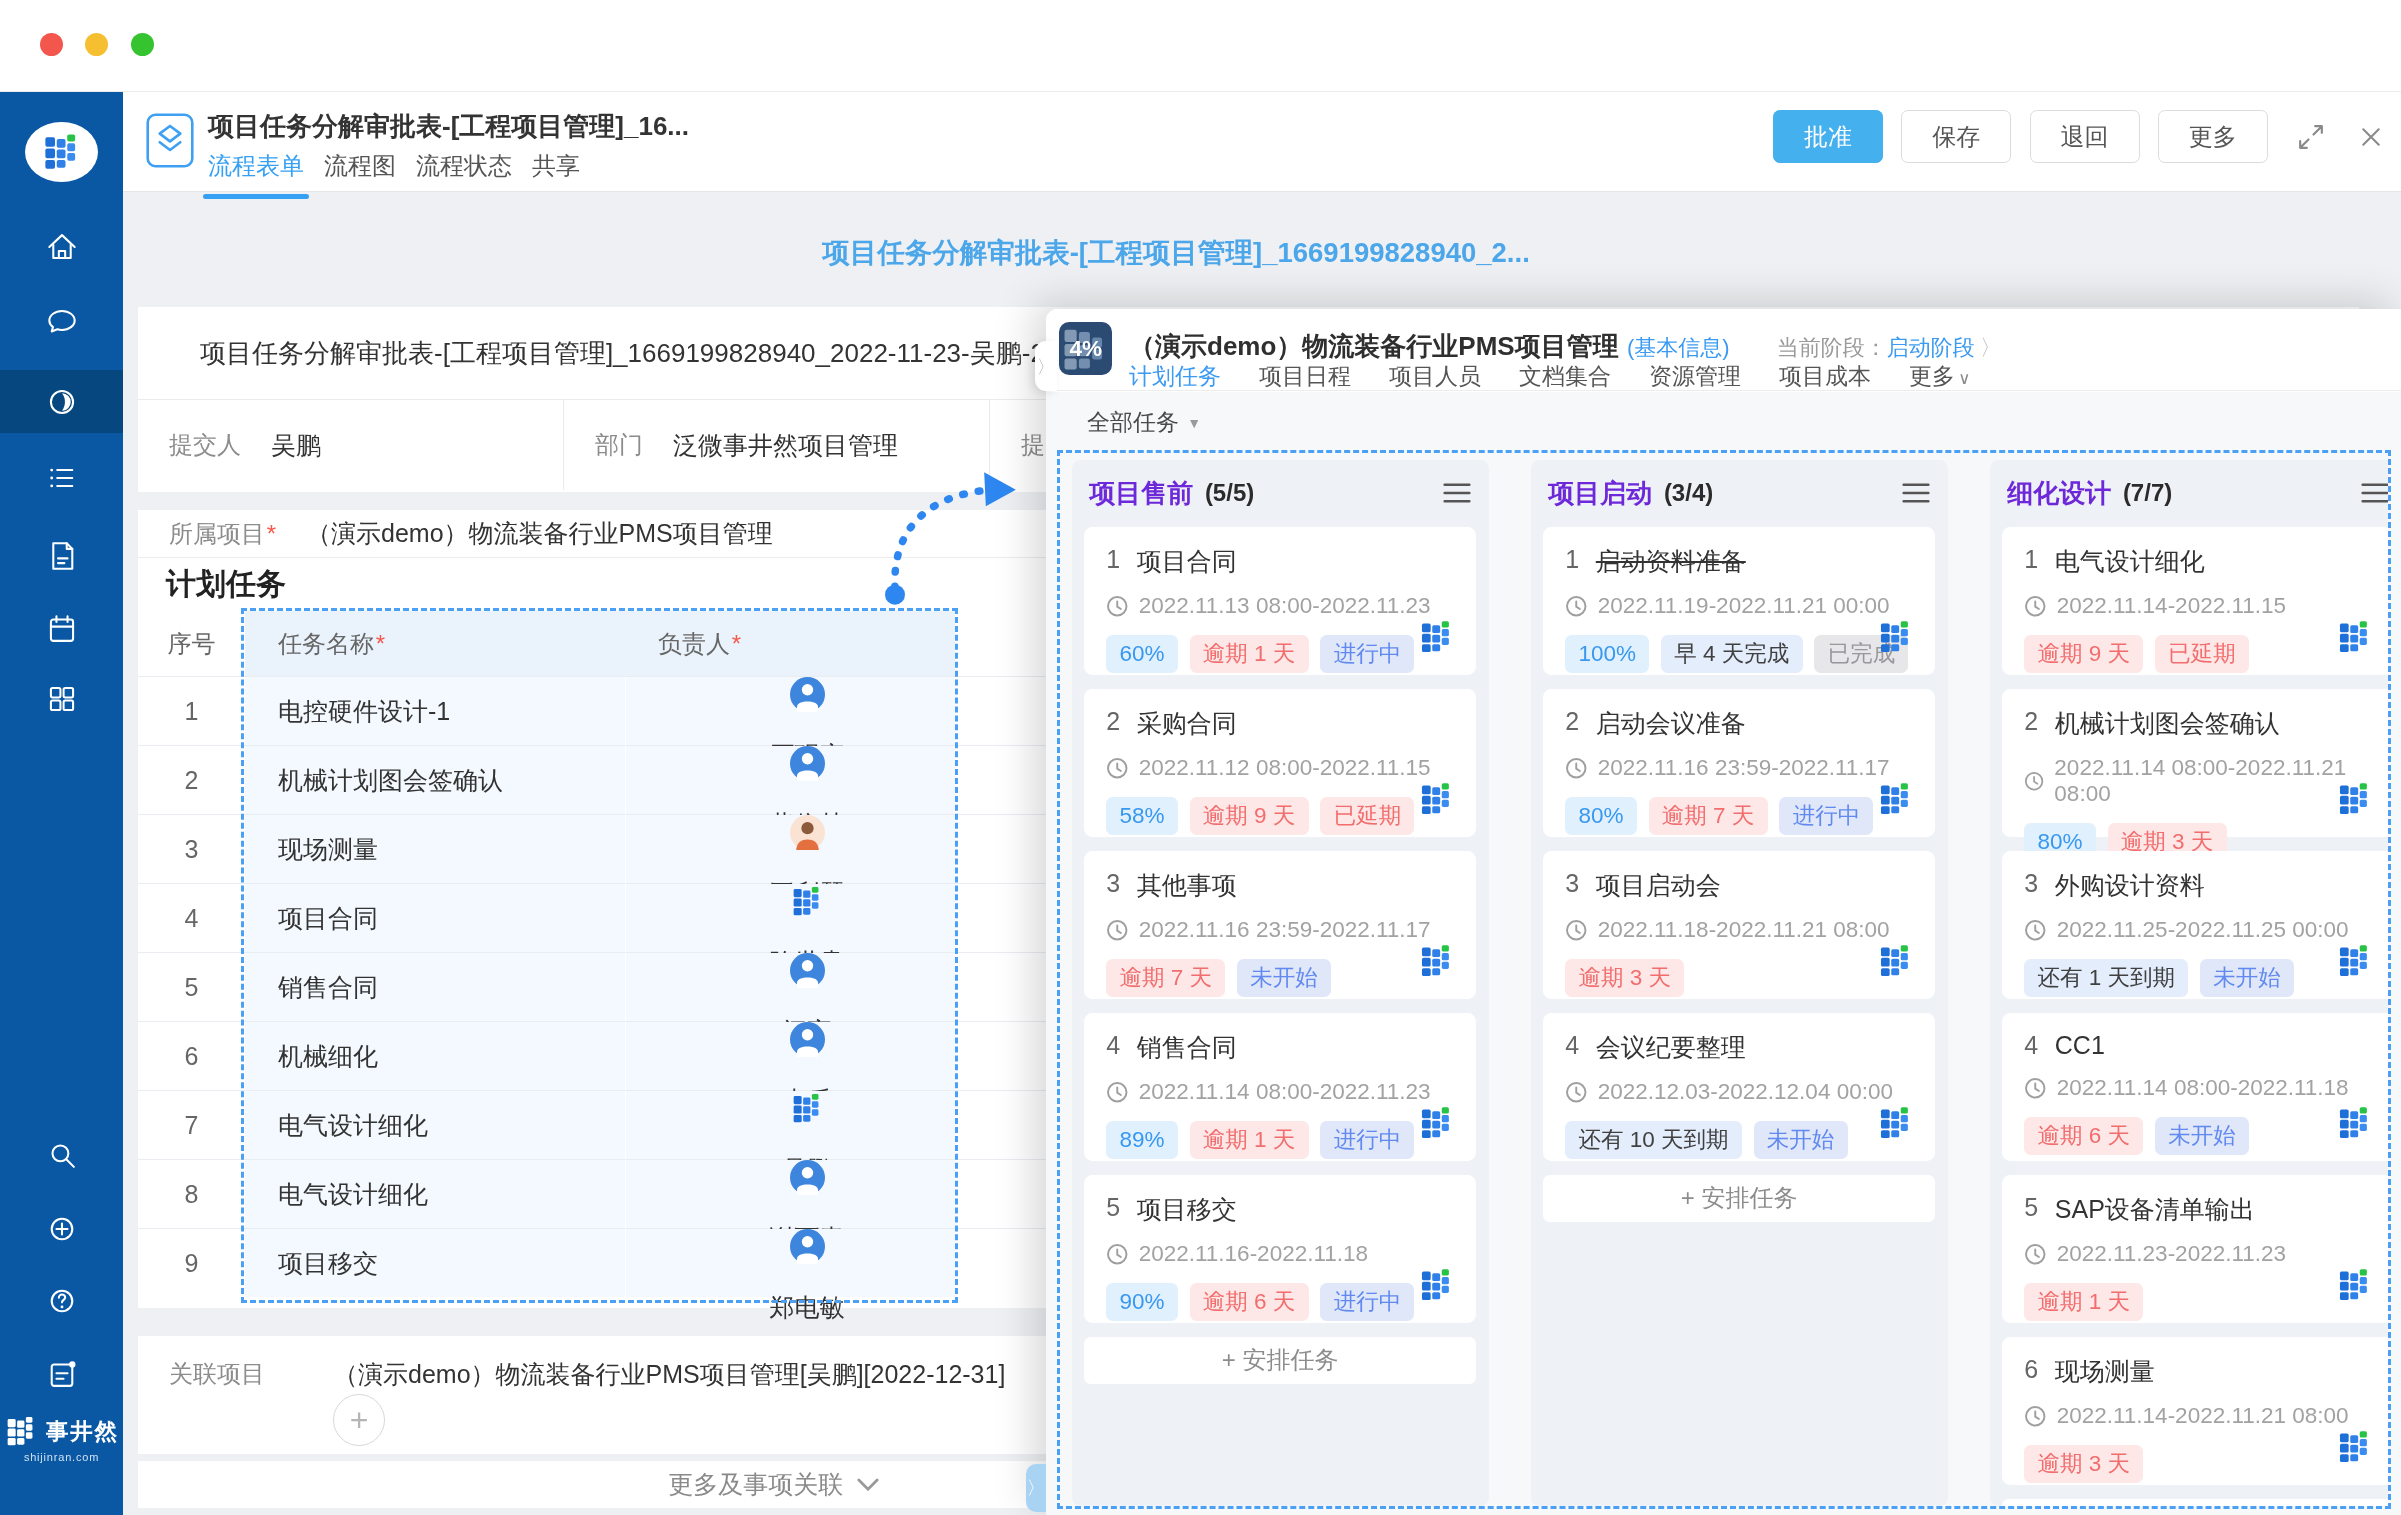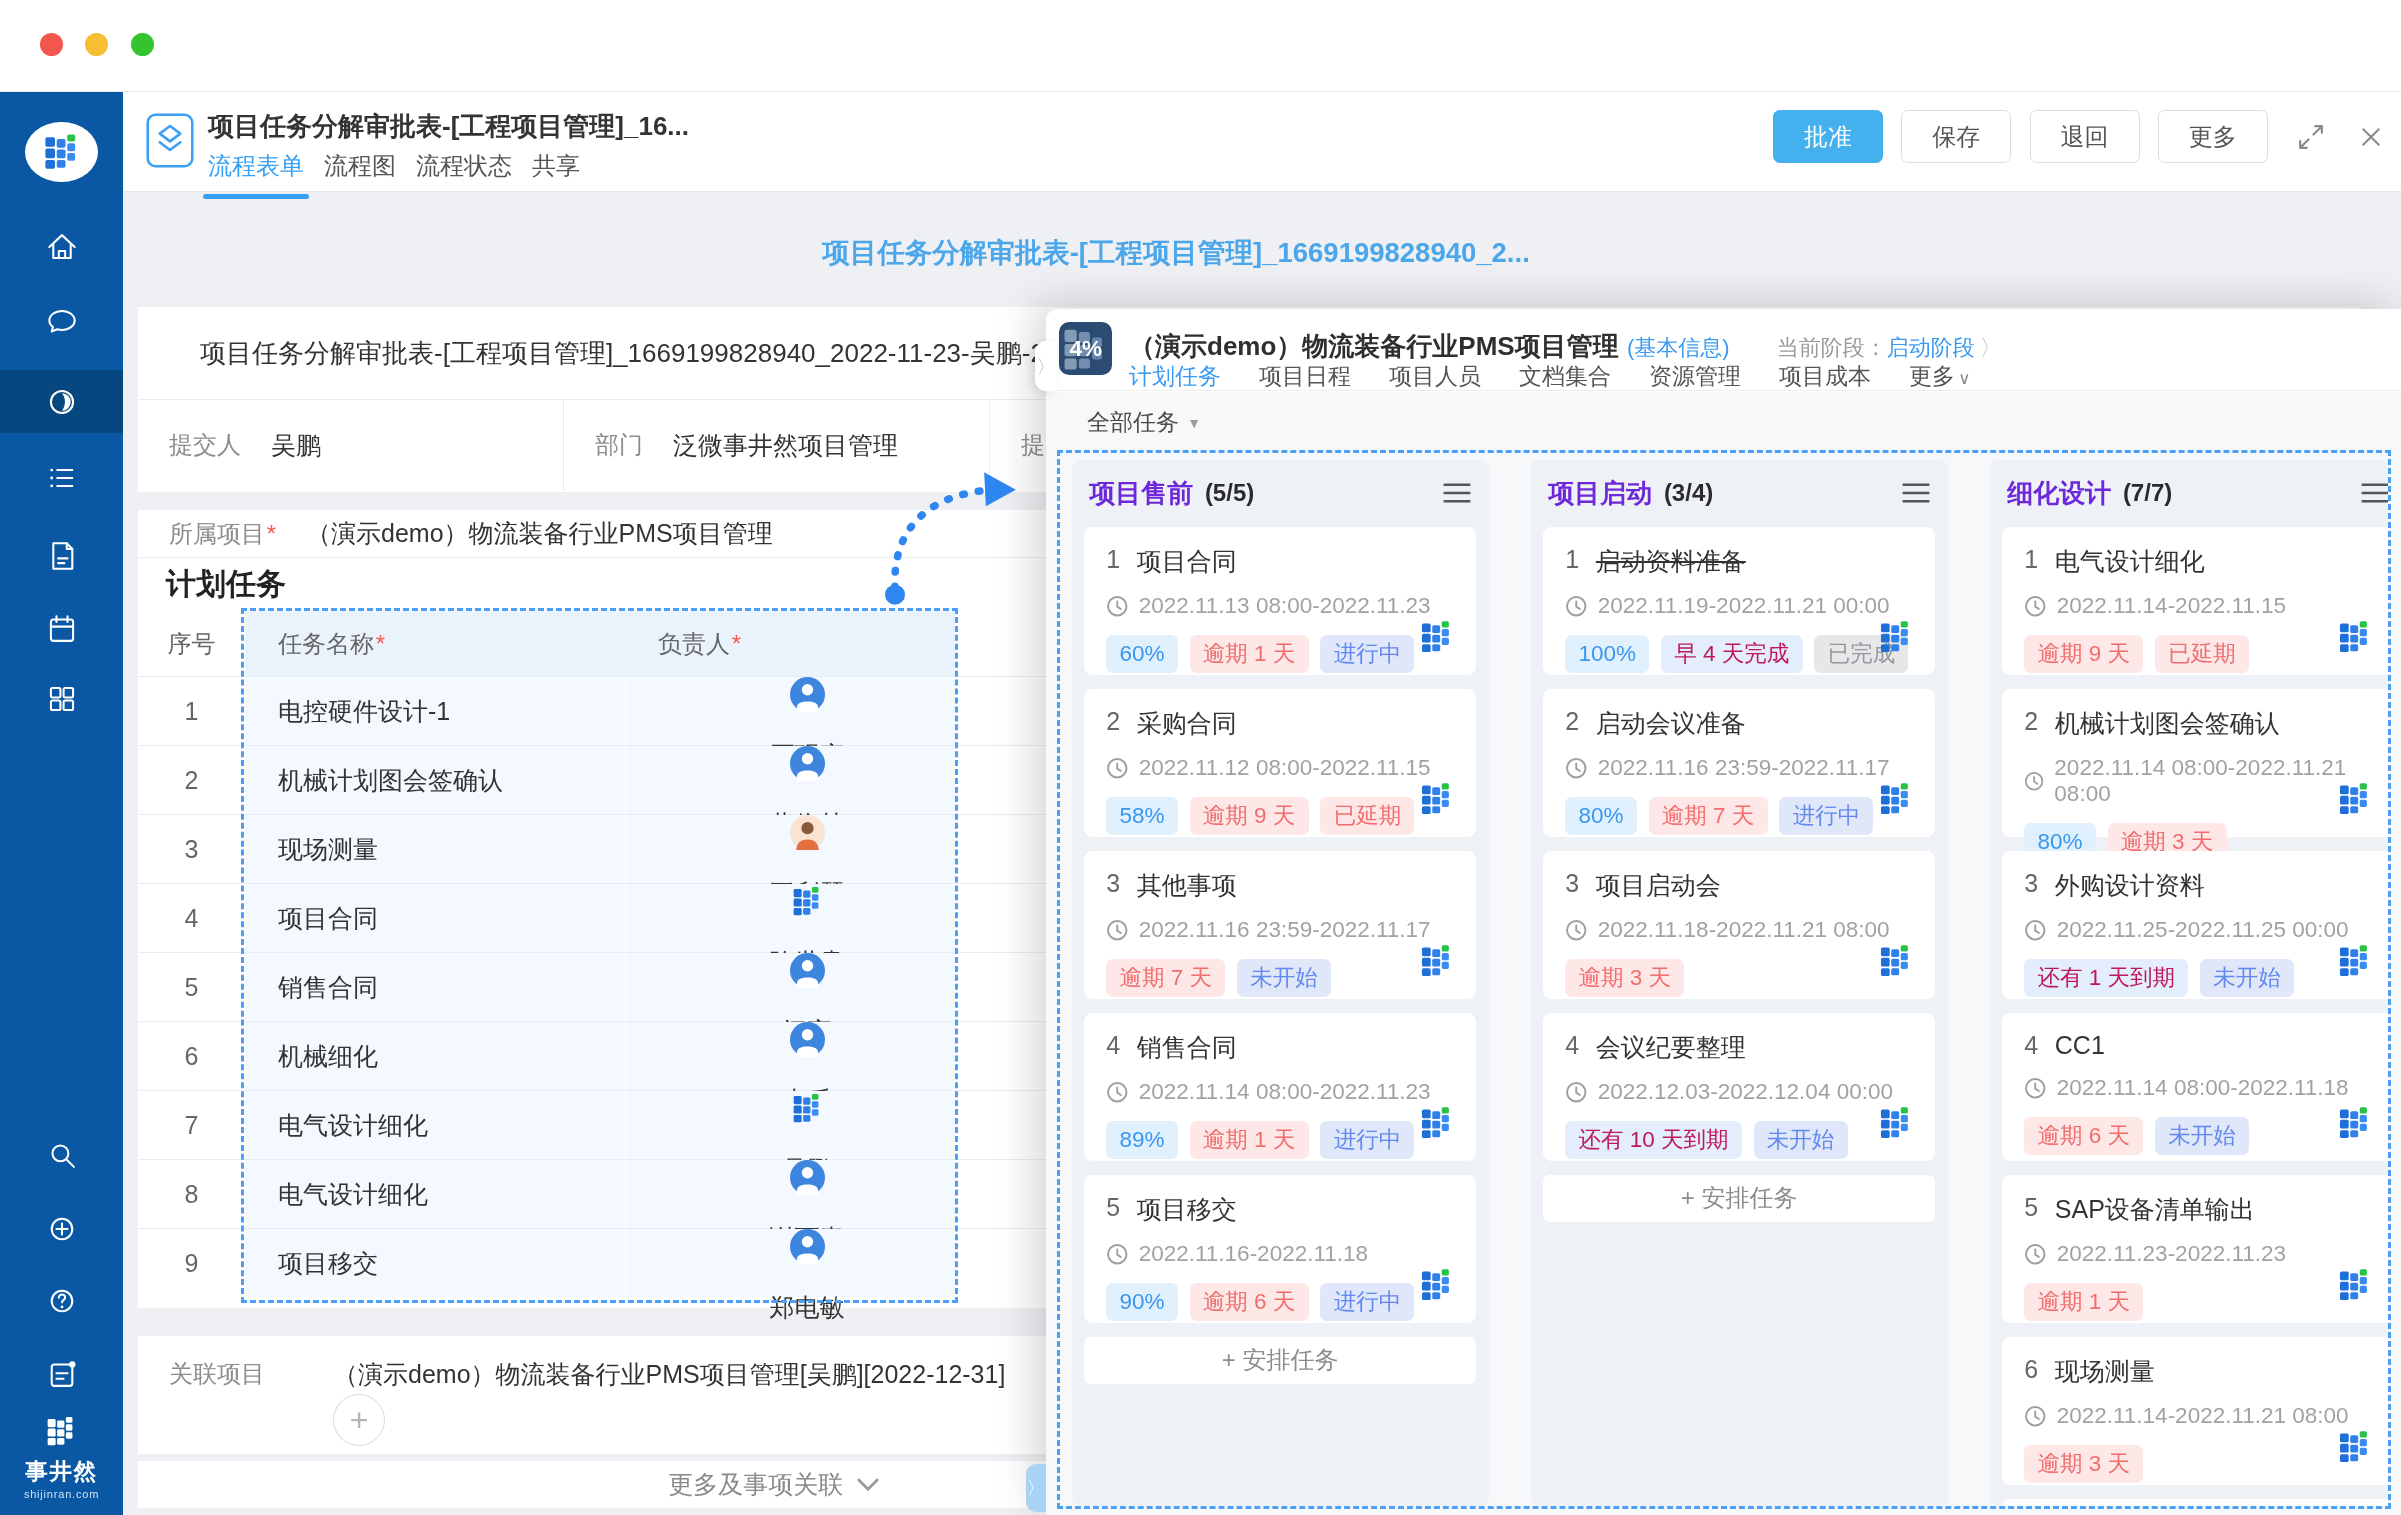--- a/index.html
+++ b/index.html
@@ -10,21 +10,21 @@
   .titlebar { position:absolute; left:0; top:0; width:2401px; height:92px; background:#fff; border-bottom:1.7px solid #ececec; z-index:6; }
   .tl-dot { position:absolute; top:33px; width:23px; height:23px; border-radius:50%; }
 
   
   .sidebar { position:absolute; left:0; top:92px; width:123px; height:1423px; background:#0a58a4; z-index:5; }
   .side-logo { position:absolute; left:25px; top:30px; width:73px; height:60px; background:#fff; border-radius:50%; display:flex; align-items:center; justify-content:center; }
   .s-item { position:absolute; left:0; width:123px; height:63px; display:flex; align-items:center; justify-content:center; }
   .s-active { position:absolute; left:0; top:278px; width:123px; height:63px; background:#07477f; }
   .s-item svg { width:38px; height:38px; }
   .side-brand { position:absolute; left:0; top:1322px; width:123px; text-align:center; }
-  .side-brand .b-row { display:flex; align-items:center; justify-content:center; gap:6.7px;flex-direction:column; }
+  .side-brand .b-row { display:flex; align-items:center; justify-content:center; gap:6.7px; }
   .brand-name { color:#fff; font-size:22.5px; font-weight:bold; letter-spacing:1.7px; }
   .brand-domain { color:#cfe2f4; font-size:11px; margin-top:1.7px; letter-spacing:0.8px; }
 
   
   .topbar { position:absolute; left:123px; top:92px; width:2284px; height:100px; background:#fff; border-bottom:1.7px solid #e6e6e6; z-index:4; }
   .doc-ico { position:absolute; left:23px; top:20px; }
   .tb-title { position:absolute; left:85px; top:16.7px; font-size:26px; font-weight:bold; color:#333; }
   .tb-tabs { position:absolute; left:85px; top:58px; display:flex; gap:20px; font-size:24px; color:#555; }
   .tb-tabs .tab { position:relative; cursor:pointer; padding-bottom:11.7px; }
   .tb-tabs .tab.on { color:#36a0f4; }
@@ -111,21 +111,21 @@
   .kc-no { color:#666; margin-right:16.7px; }
   .kc-name { font-weight:500; }
   .kc-name.strike { text-decoration:line-through; }
   .kc-date { margin-top:15px; display:flex; align-items:center; gap:10px; color:#a2a2a2; font-size:22.5px; }
   .kc-badges { margin-top:16px; display:flex; gap:11.7px; }
   .badge { height:38px; line-height:38px; padding:0 13.3px; border-radius:6.7px; font-size:22.5px; white-space:nowrap; }
   .bg-blue { background:#e1f0fd; color:#3898f0; }
   .bg-red { background:#fde7e7; color:#f26d6d; }
   .bg-slate { background:#dfe7f9; color:#6189f0; }
   .bg-gray { background:#e7e7e9; color:#97979c; }
-  .bg-lblue { background:#e4edfc; color:#be185d; }
+  .bg-lblue { background:#e4edfc; color:#404040; }
   .kc-logo { position:absolute; right:20px; bottom:18.3px; width:38px; height:38px; }
   .kcol-footer { height:47px; background:#fff; border-radius:6.7px; display:flex; align-items:center; justify-content:center; color:#8c8c8c; font-size:24px; }
   .handle-top { position:absolute; left:-11px; top:32px; width:22px; height:50px; background:#fff; border-radius:11px 0 0 11px; box-shadow:-3.3px 1.7px 8.3px rgba(0,0,0,.10); color:#b9b9b9; font-size:18.3px; display:flex; align-items:center; justify-content:center; }
   .handle-bottom { position:absolute; left:-20px; bottom:4.2px; width:20px; height:48px; background:#a9d3f2; border-radius:10px 0 0 10px; color:#fff; font-size:18.3px; display:flex; align-items:center; justify-content:center; }
 </style>
 </head>
 <body>
 
 <div id="app">
 

